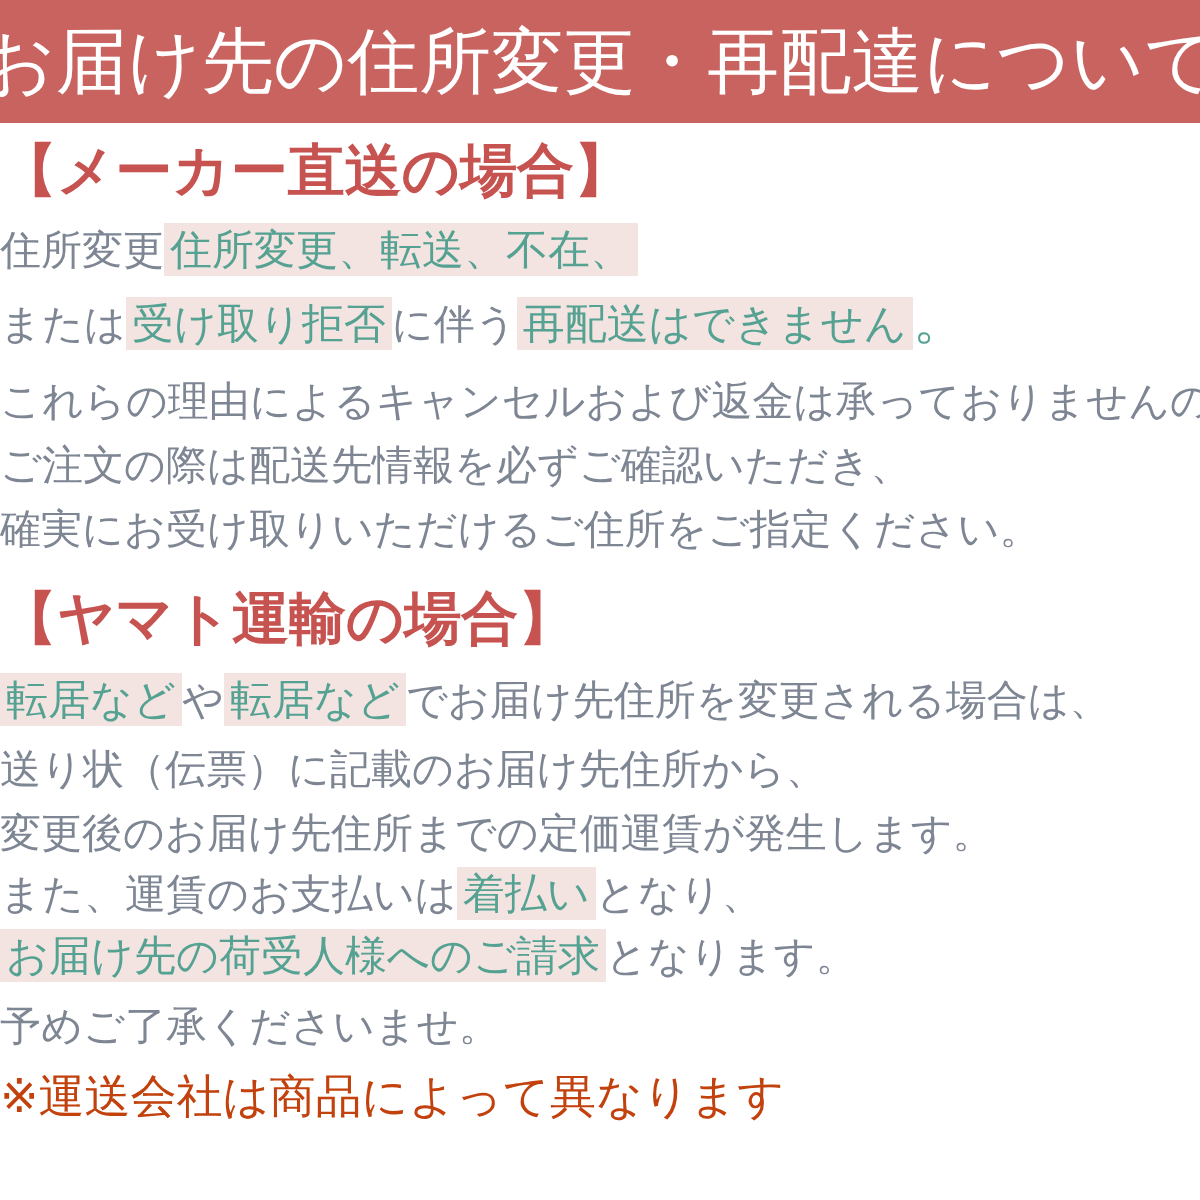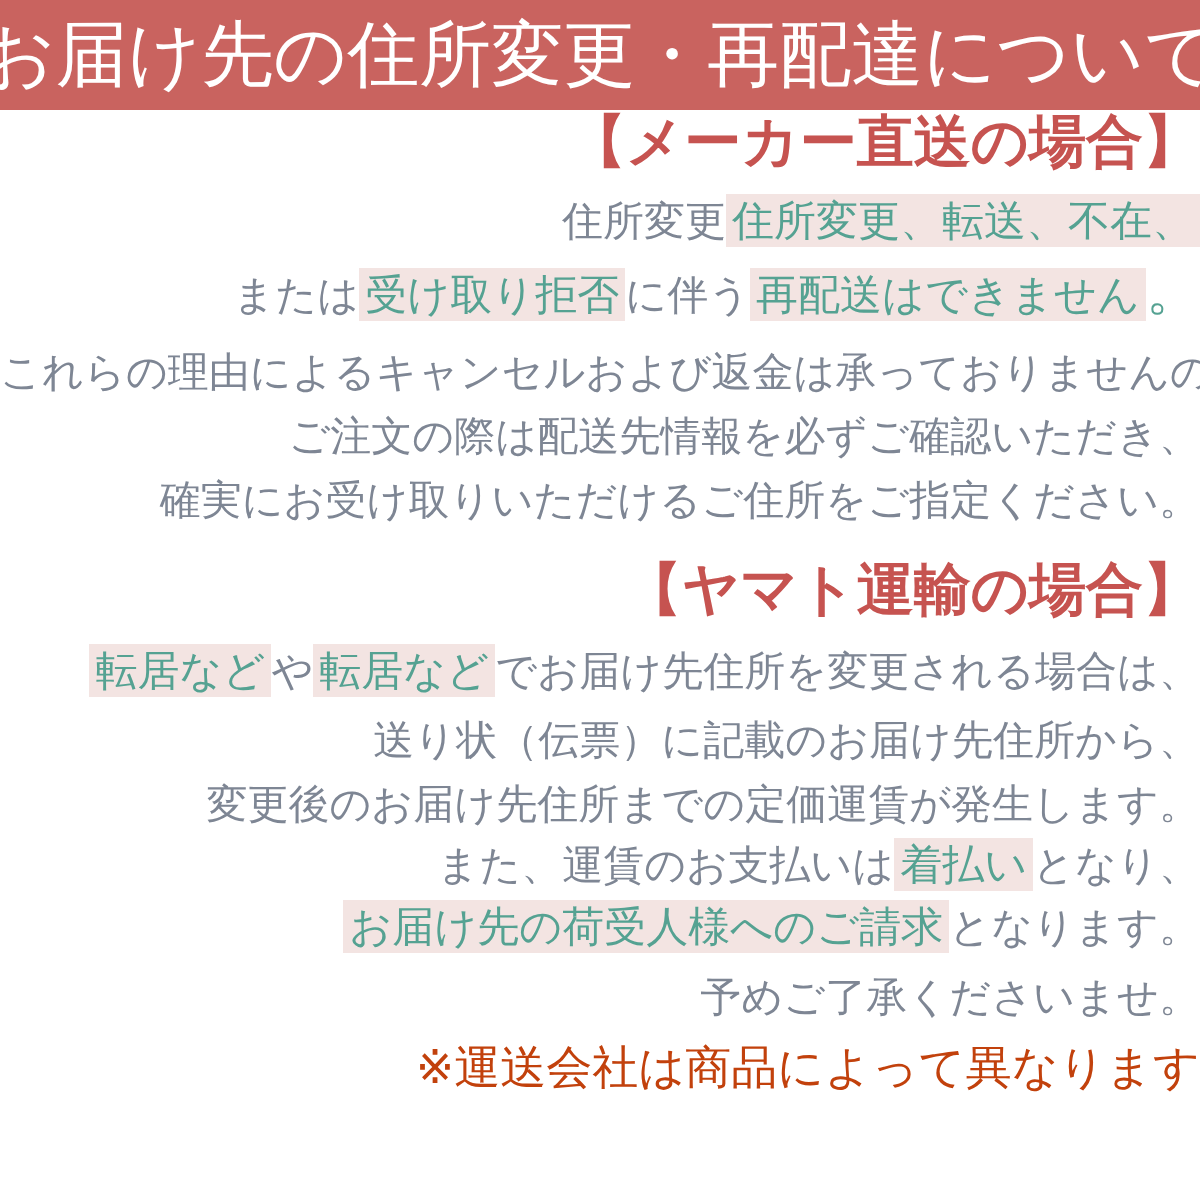--- a/index.html
+++ b/index.html
@@ -6,35 +6,36 @@
     margin: 0;
     padding: 0;
     width: 1200px;
     height: 1200px;
     overflow: hidden;
     background: #ffffff;
     font-family: "Liberation Sans", "DejaVu Sans", sans-serif;
   }
   .banner {
     width: 100%;
-    height: 110px;
+    height: 123px;
     background: #c9635f;
     display: flex;
     align-items: center;
     justify-content: center;
   }
   .banner-title {
     color: #ffffff;
     font-size: 72px;
     font-weight: 500;
     letter-spacing: 0px;
     white-space: nowrap;
   }
   .content {
-    text-align: right;
+    padding-top: 16px;
+    text-align: left;
   }
   .section-heading {
     margin: 0;
     font-size: 57px;
     line-height: 62px;
     font-weight: 700;
     color: #c65350;
     white-space: nowrap;
   }
   .line {

